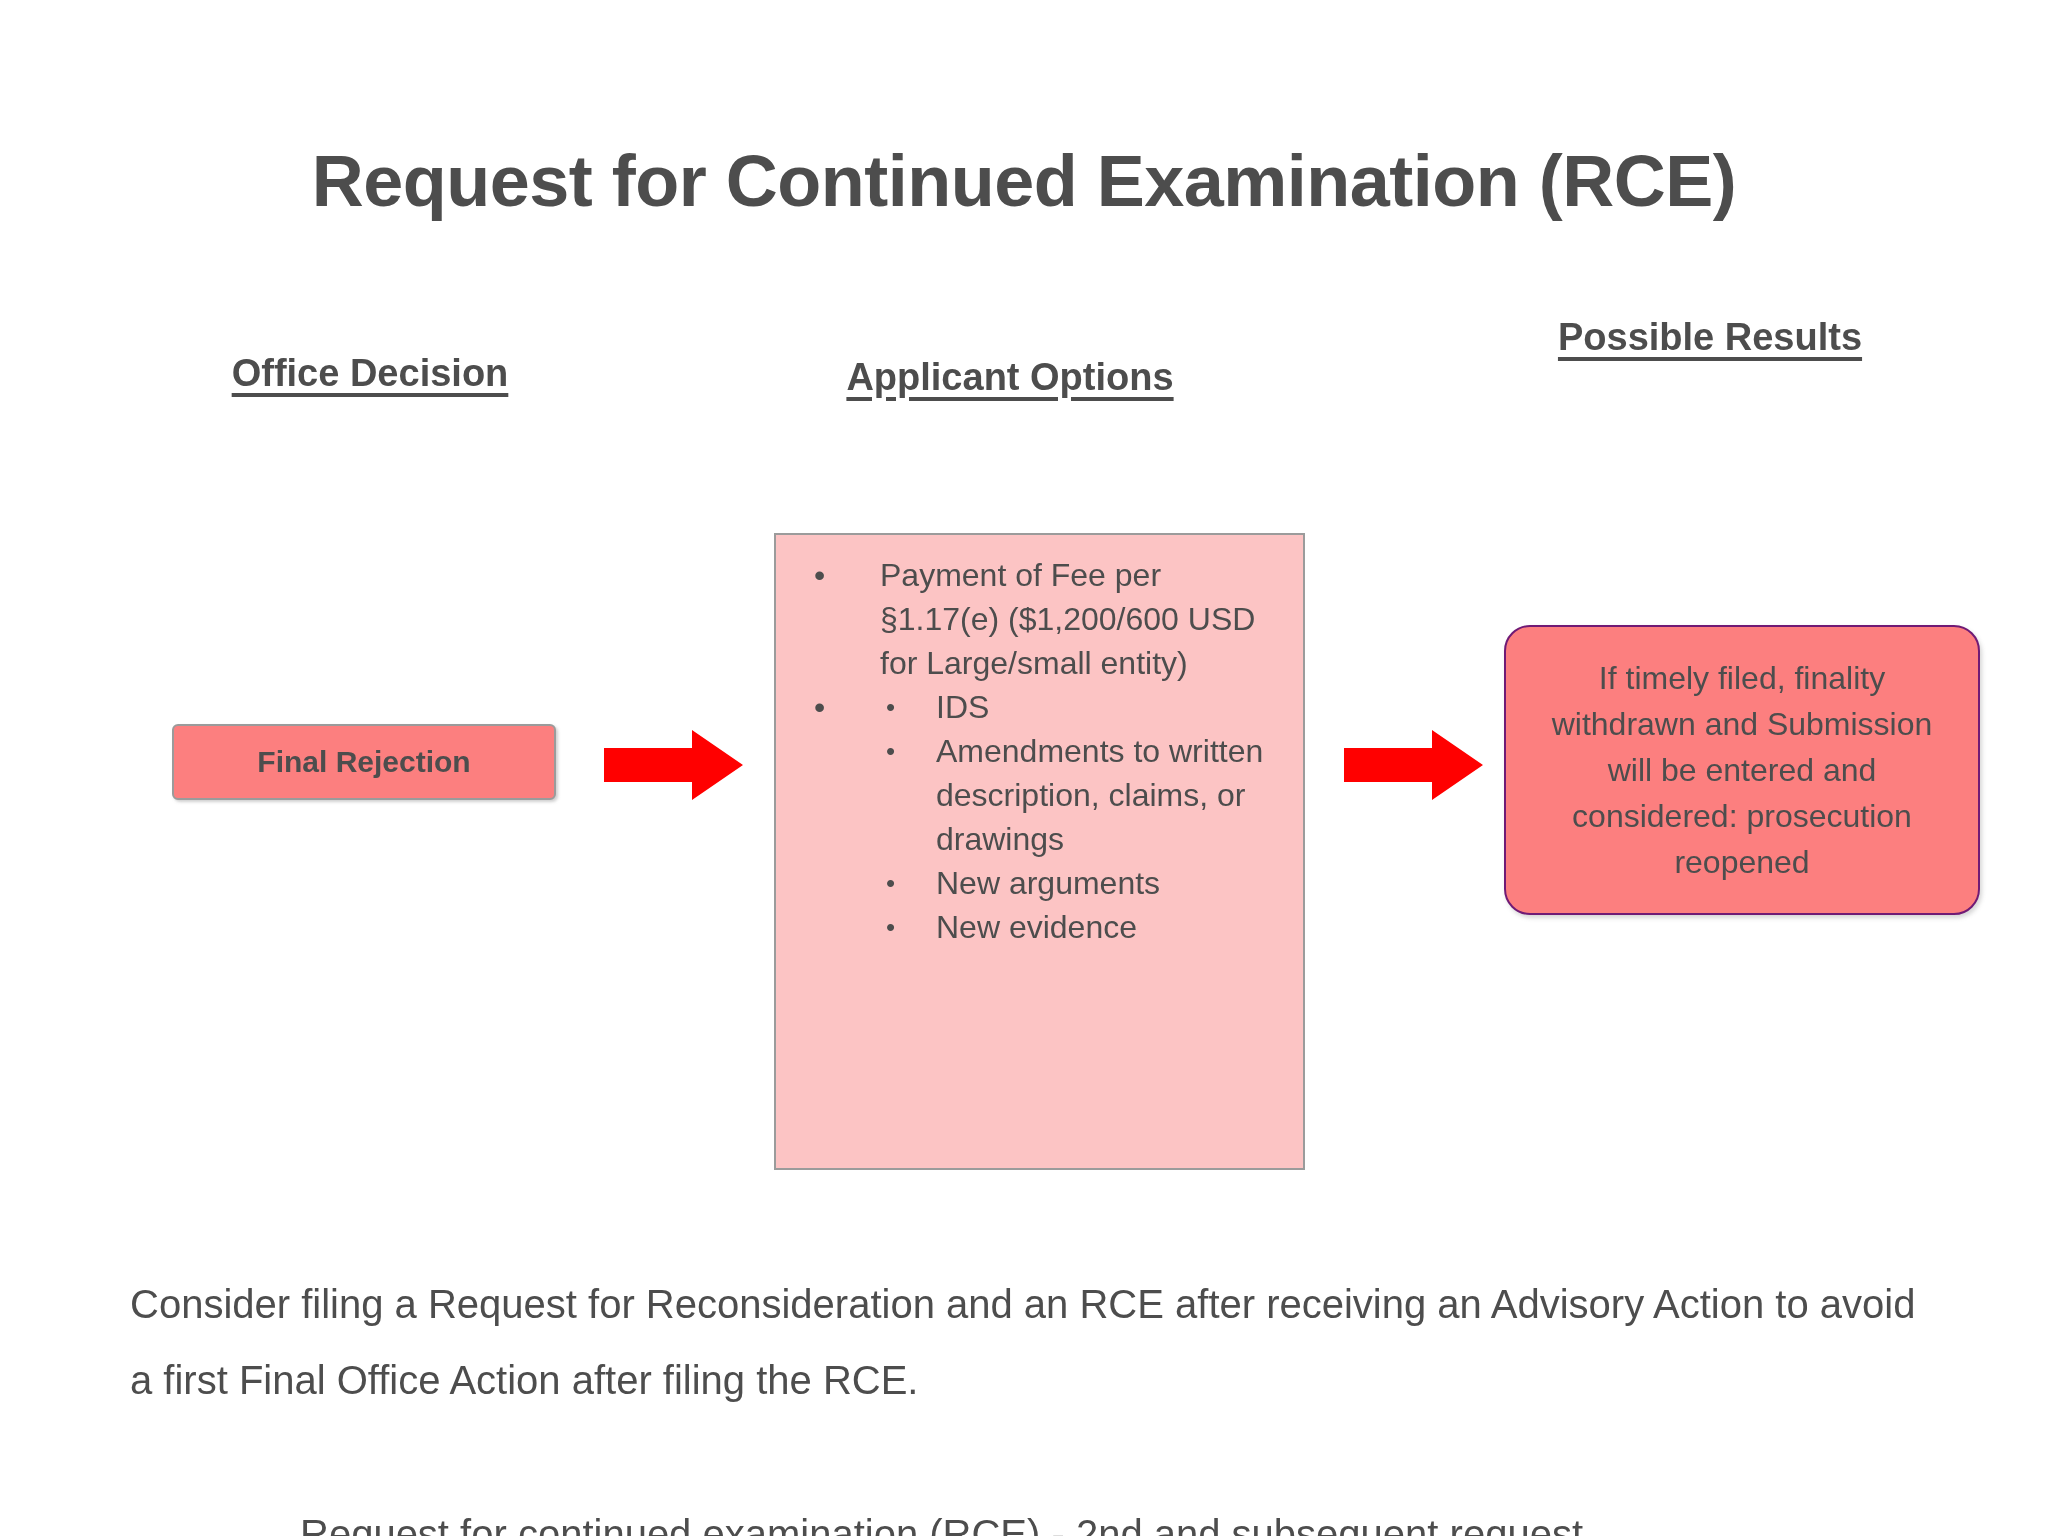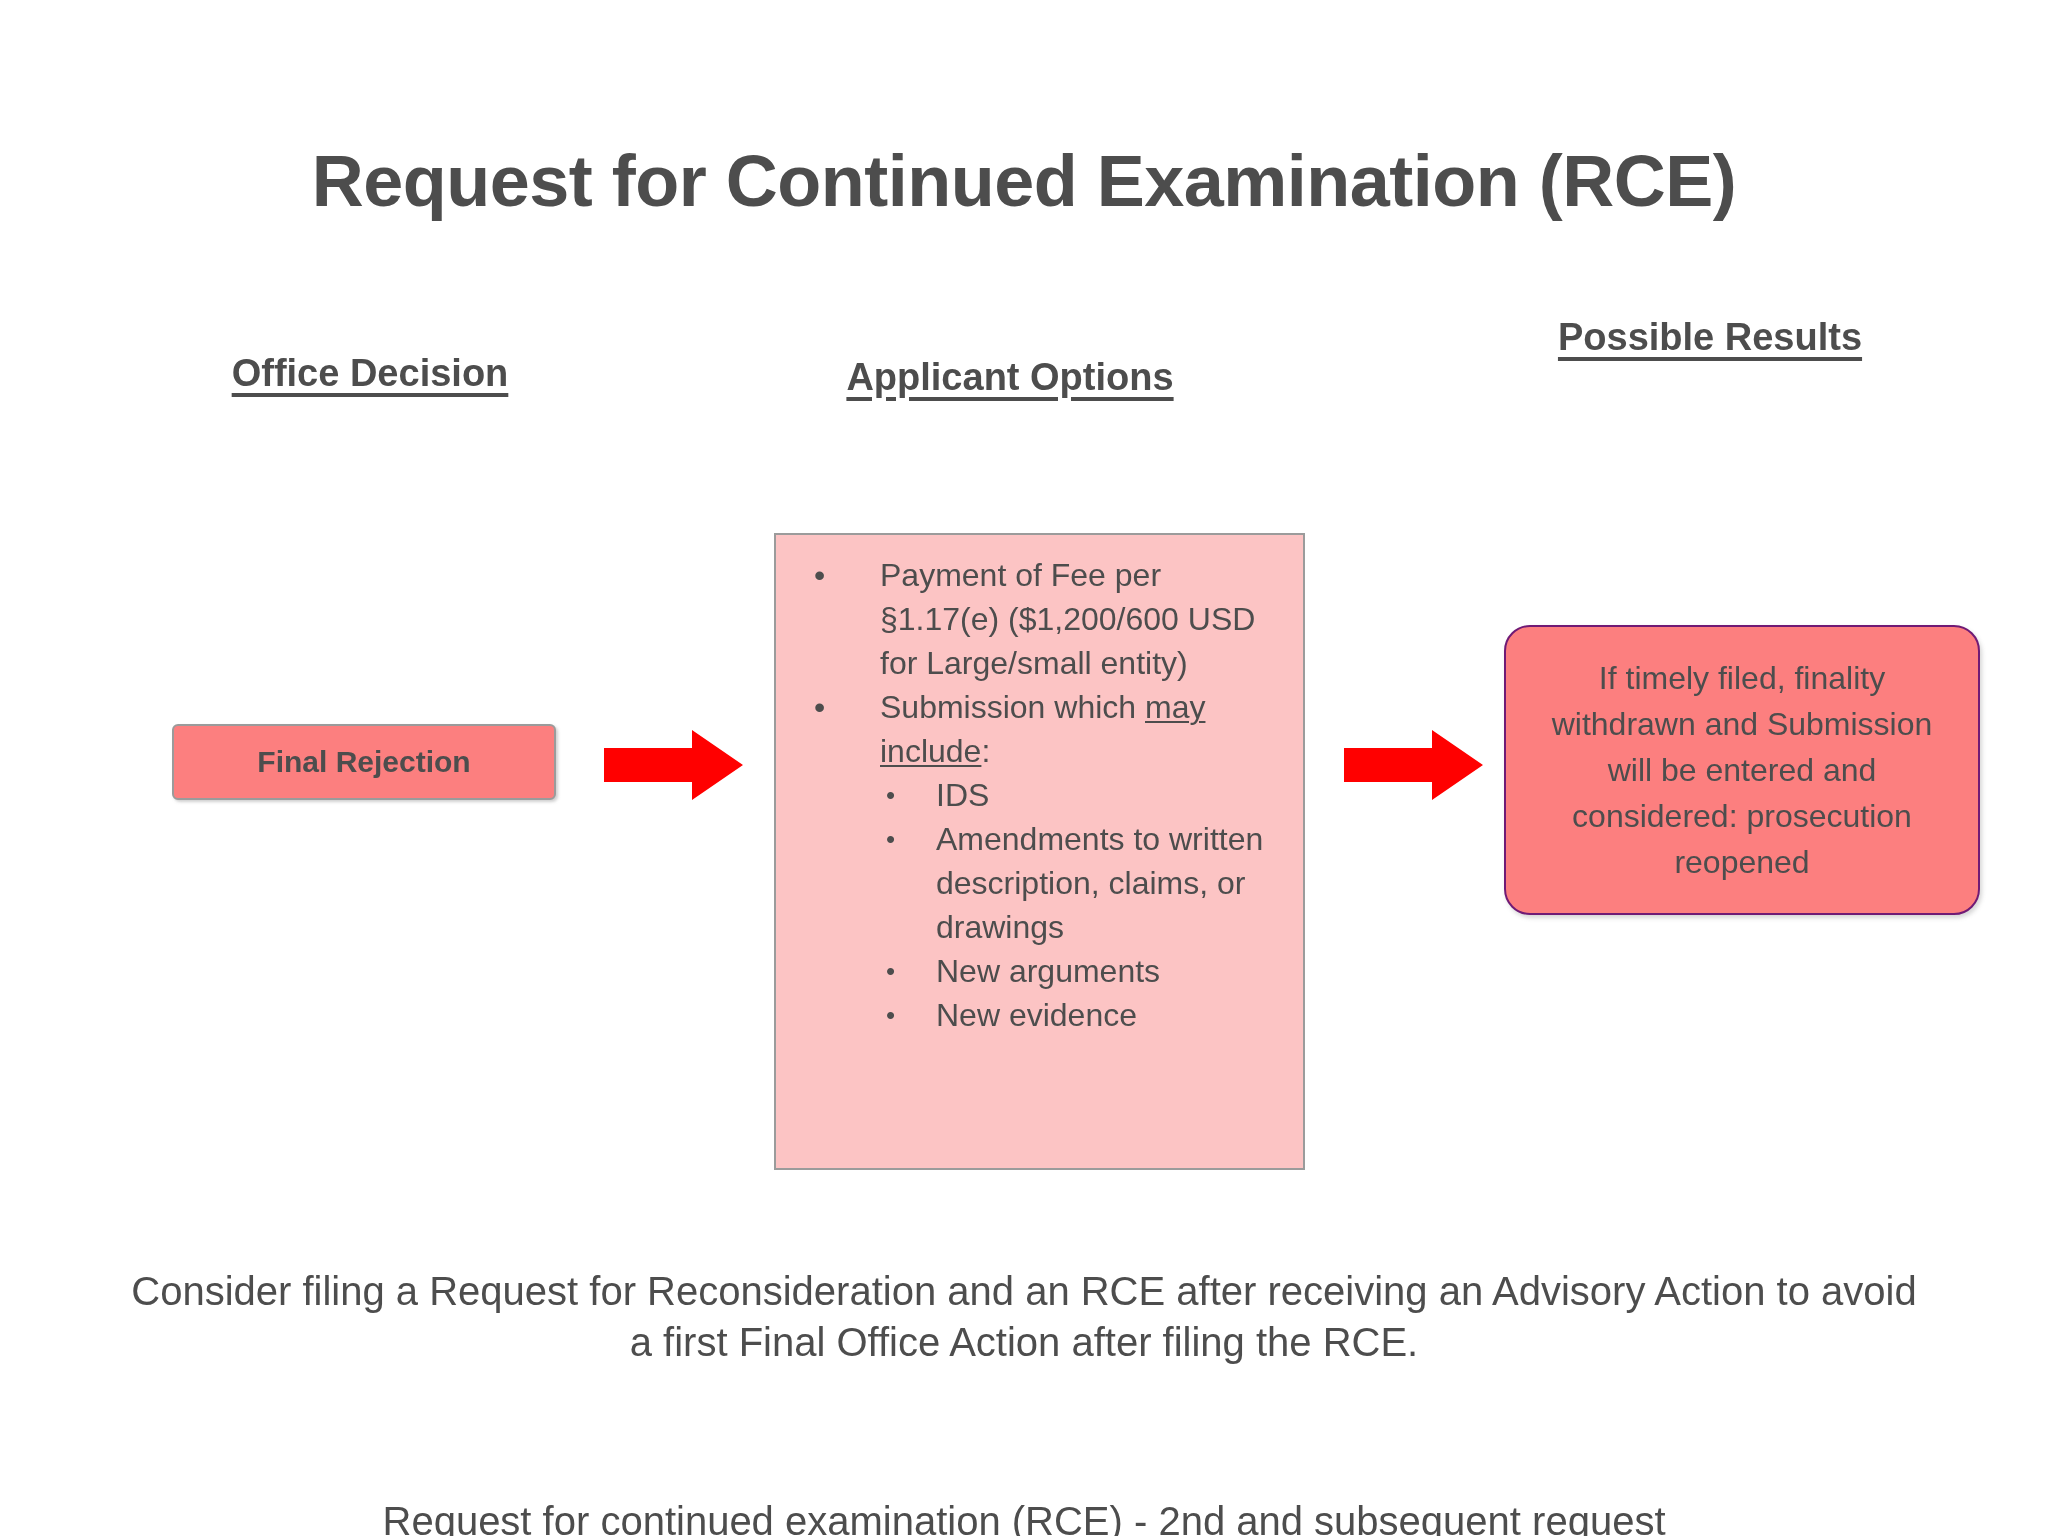--- a/index.html
+++ b/index.html
@@ -151,24 +151,24 @@
     font-size: 32px;
     line-height: 46px;
     color: #4d4d4d;
     padding: 0 24px;
     box-shadow: 2px 3px 4px rgba(120,120,120,0.3);
   }
 
   
   .footer-para {
     position: absolute;
-    text-align: center;
+    text-align: left;
     color: #4d4d4d;
     font-size: 40px;
-    line-height: 51px;
+    line-height: 76px;
     left: 0;
     width: 2048px;
     padding: 0 130px;
     box-sizing: border-box;
   }
   #footer-para-0 { top: 1226px; }
   #footer-para-1 { top: 1456px; padding: 0 300px; text-decoration: underline; }
 </style>
 </head>
 <body>
@@ -192,21 +192,20 @@
 </div>
 
 <div id="applicant-options-box">
   <ul class="lvl1">
     <li>
       <span class="bullet">•</span>
       <span>Payment of Fee per §1.17(e) ($1,200/600 USD for Large/small entity)</span>
     </li>
     <li>
       <span class="bullet">•</span>
-      <span><span>Submission which </span><span class="u">may include</span><span>:</span></span>
       <ul class="lvl2">
         <li>
           <span class="bullet">•</span>
           <span>IDS</span>
         </li>
         <li>
           <span class="bullet">•</span>
           <span>Amendments to written description, claims, or drawings</span>
         </li>
         <li>

